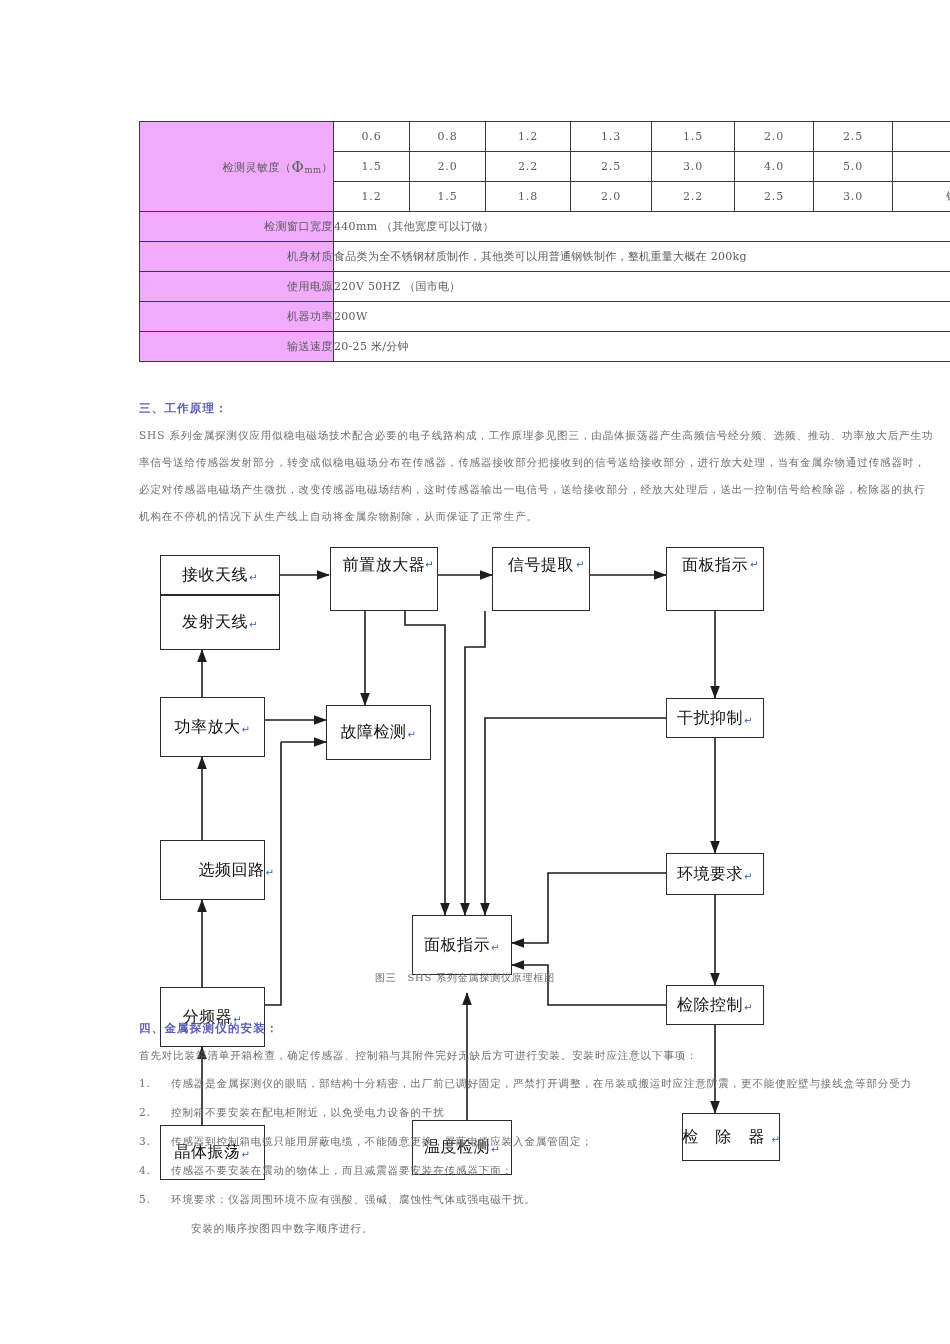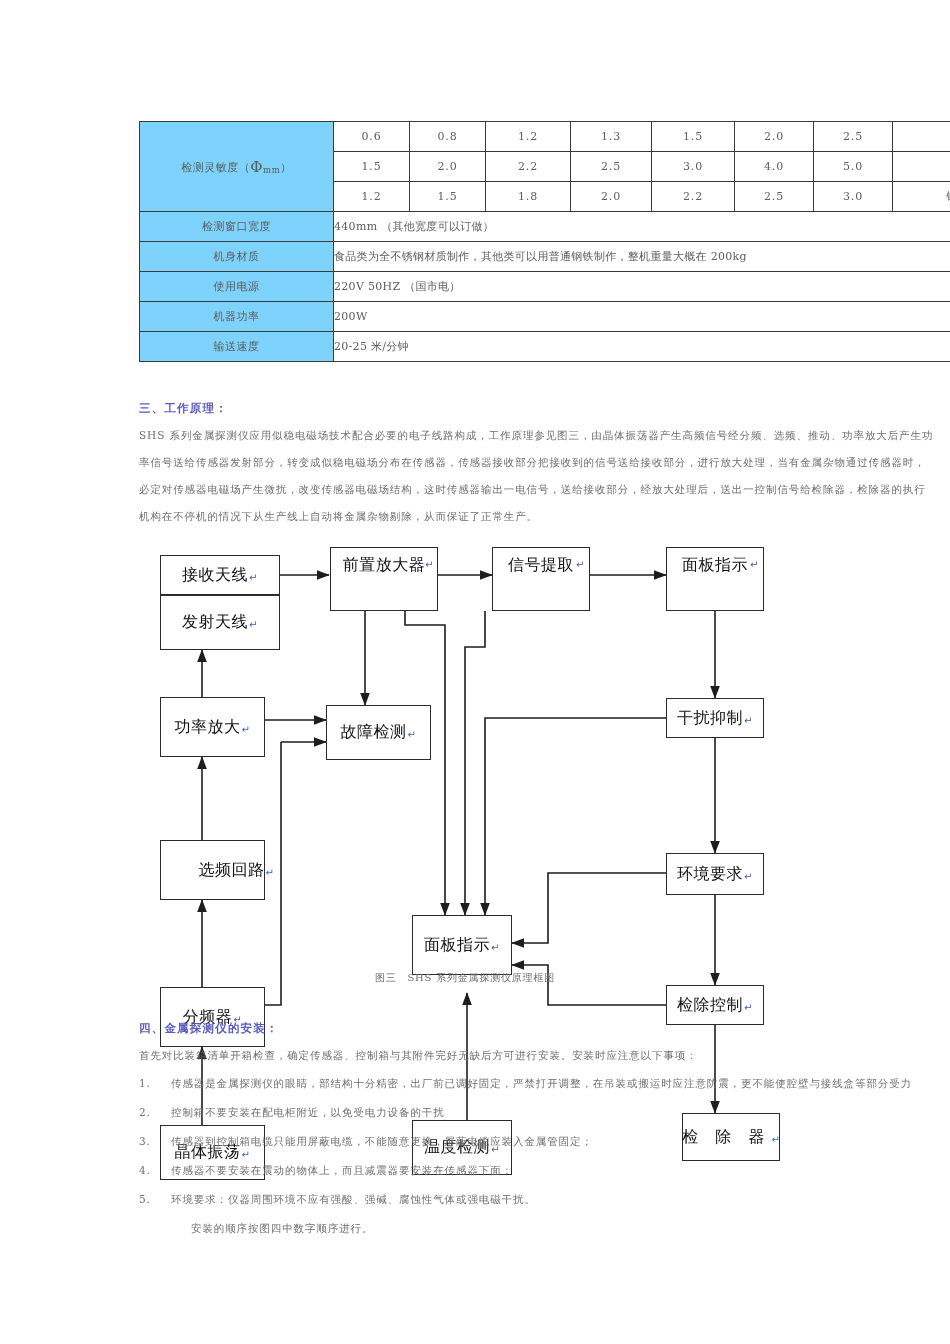--- a/index.html
+++ b/index.html
@@ -38,22 +38,22 @@
   table.spec td {
     border: 1px solid #3a3a3a;
     padding: 0;
     vertical-align: middle;
     color: #5d5d5d;
     font-size: 11px;
     font-family: "DejaVu Serif", "Liberation Serif", serif;
     height: 29px;
   }
   td.label-cell {
-    text-align: center;
-    background: #7dd3fc;
+    text-align: right;
+    background: #f0abfc;
     color: #4a4a4a;
     font-size: 11px;
     letter-spacing: 0.5px;
   }
   td.num-cell {
     text-align: center;
     font-size: 11px;
     color: #636363;
     letter-spacing: 0.8px;
   }

